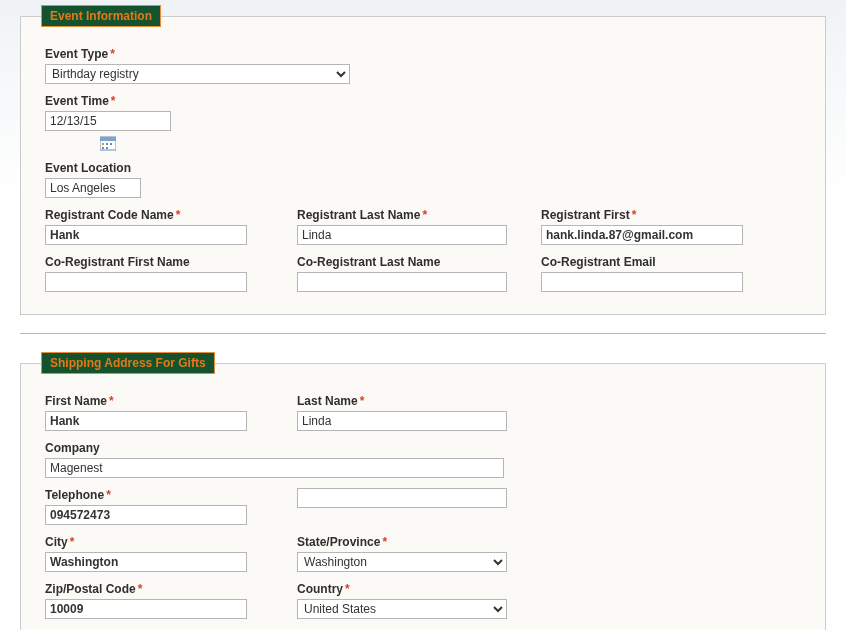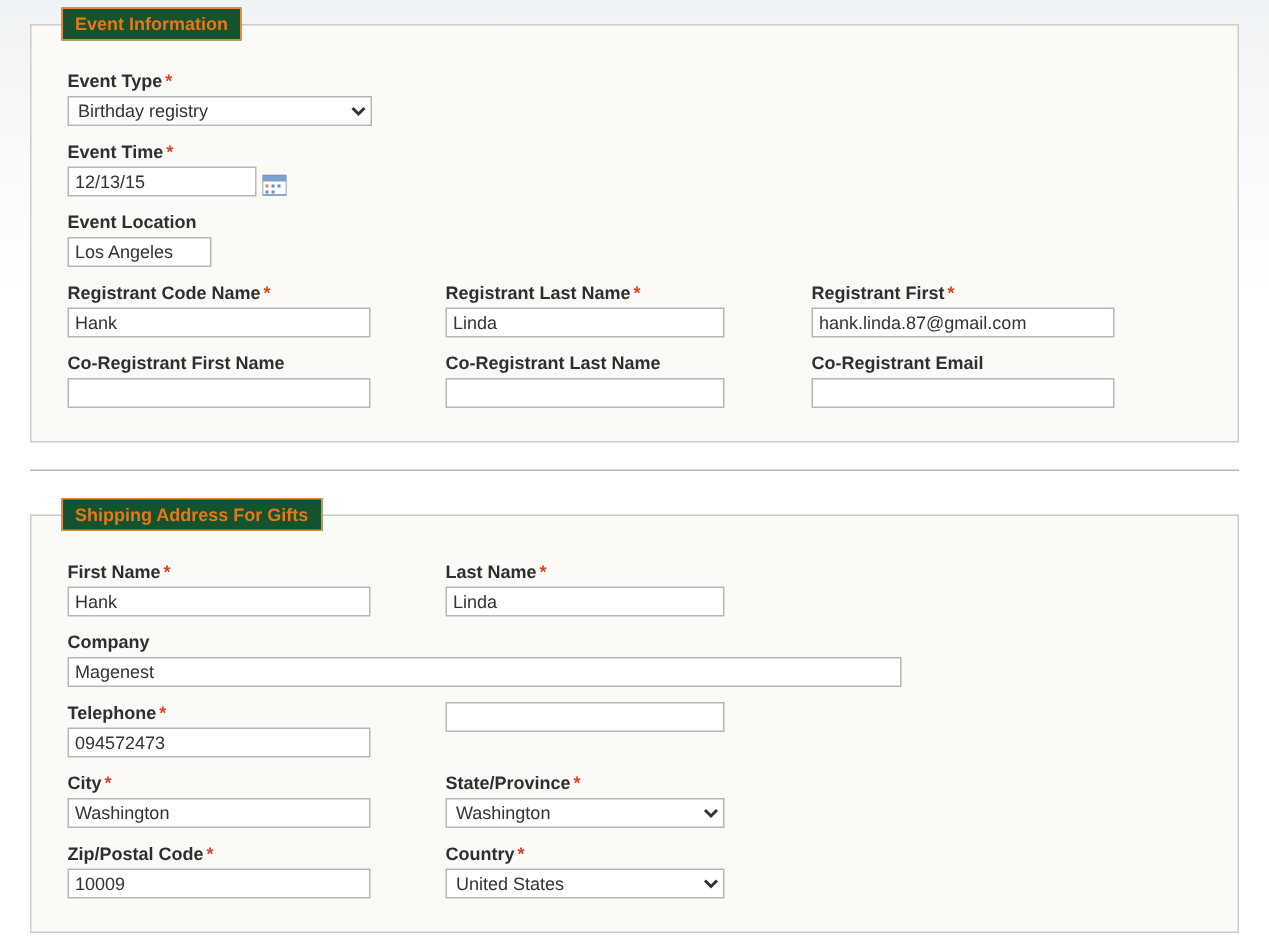--- a/index.html
+++ b/index.html
@@ -56,29 +56,29 @@
       padding: 1px 4px;
       color: #333;
     }
     select { padding: 0 2px; }
     .hl { background: #fcf8c8; }
     hr.sep {
       border: none;
       border-top: 1px solid #b9b9b9;
       margin: 10px 0 18px 0;
     }
-    .w255 { width: 203px; }
-    .w234 { width: 202px; }
-    .w230 { width: 186px; }
+    .w255 { width: 305px; }
+    .w234 { width: 202px; font-weight: bold; }
+    .w230 { width: 210px; }
     .w126 { width: 126px; }
     .w120 { width: 96px; }
-    .w480 { width: 556px; }
+    .w480 { width: 459px; }
     .col3 { width: 234px; }
     .col3b { width: 226px; }
-    .calwrap { display: flex; align-items: flex-end; gap: 4px; }
+    .calwrap { display: flex; align-items: center; gap: 4px; flex-direction: column; }
     .cal-icon { cursor: pointer; }
   </style>
 </head>
 <body>
 <div class="page">
 
 <fieldset class="box">
   <legend>Event Information</legend>
 
   <div class="row">

